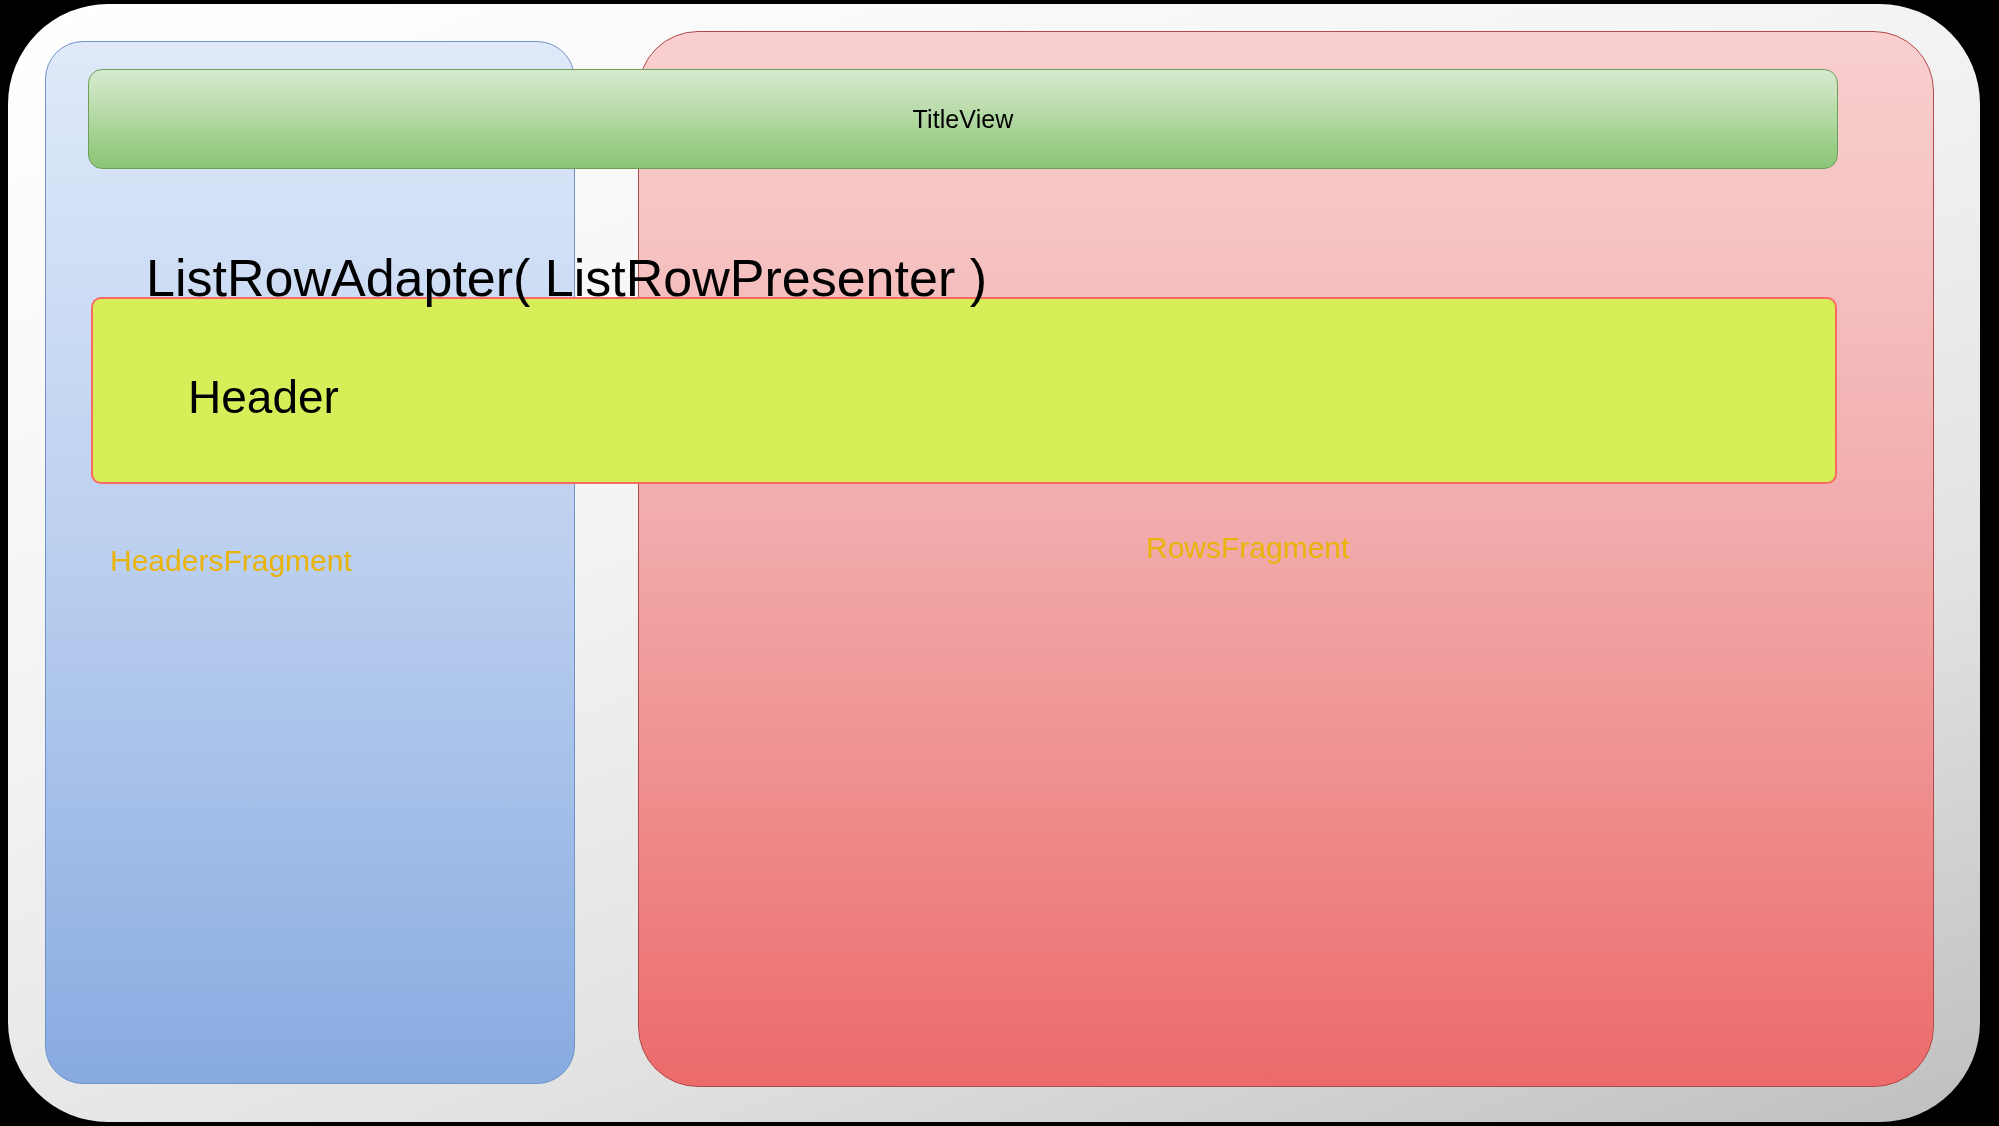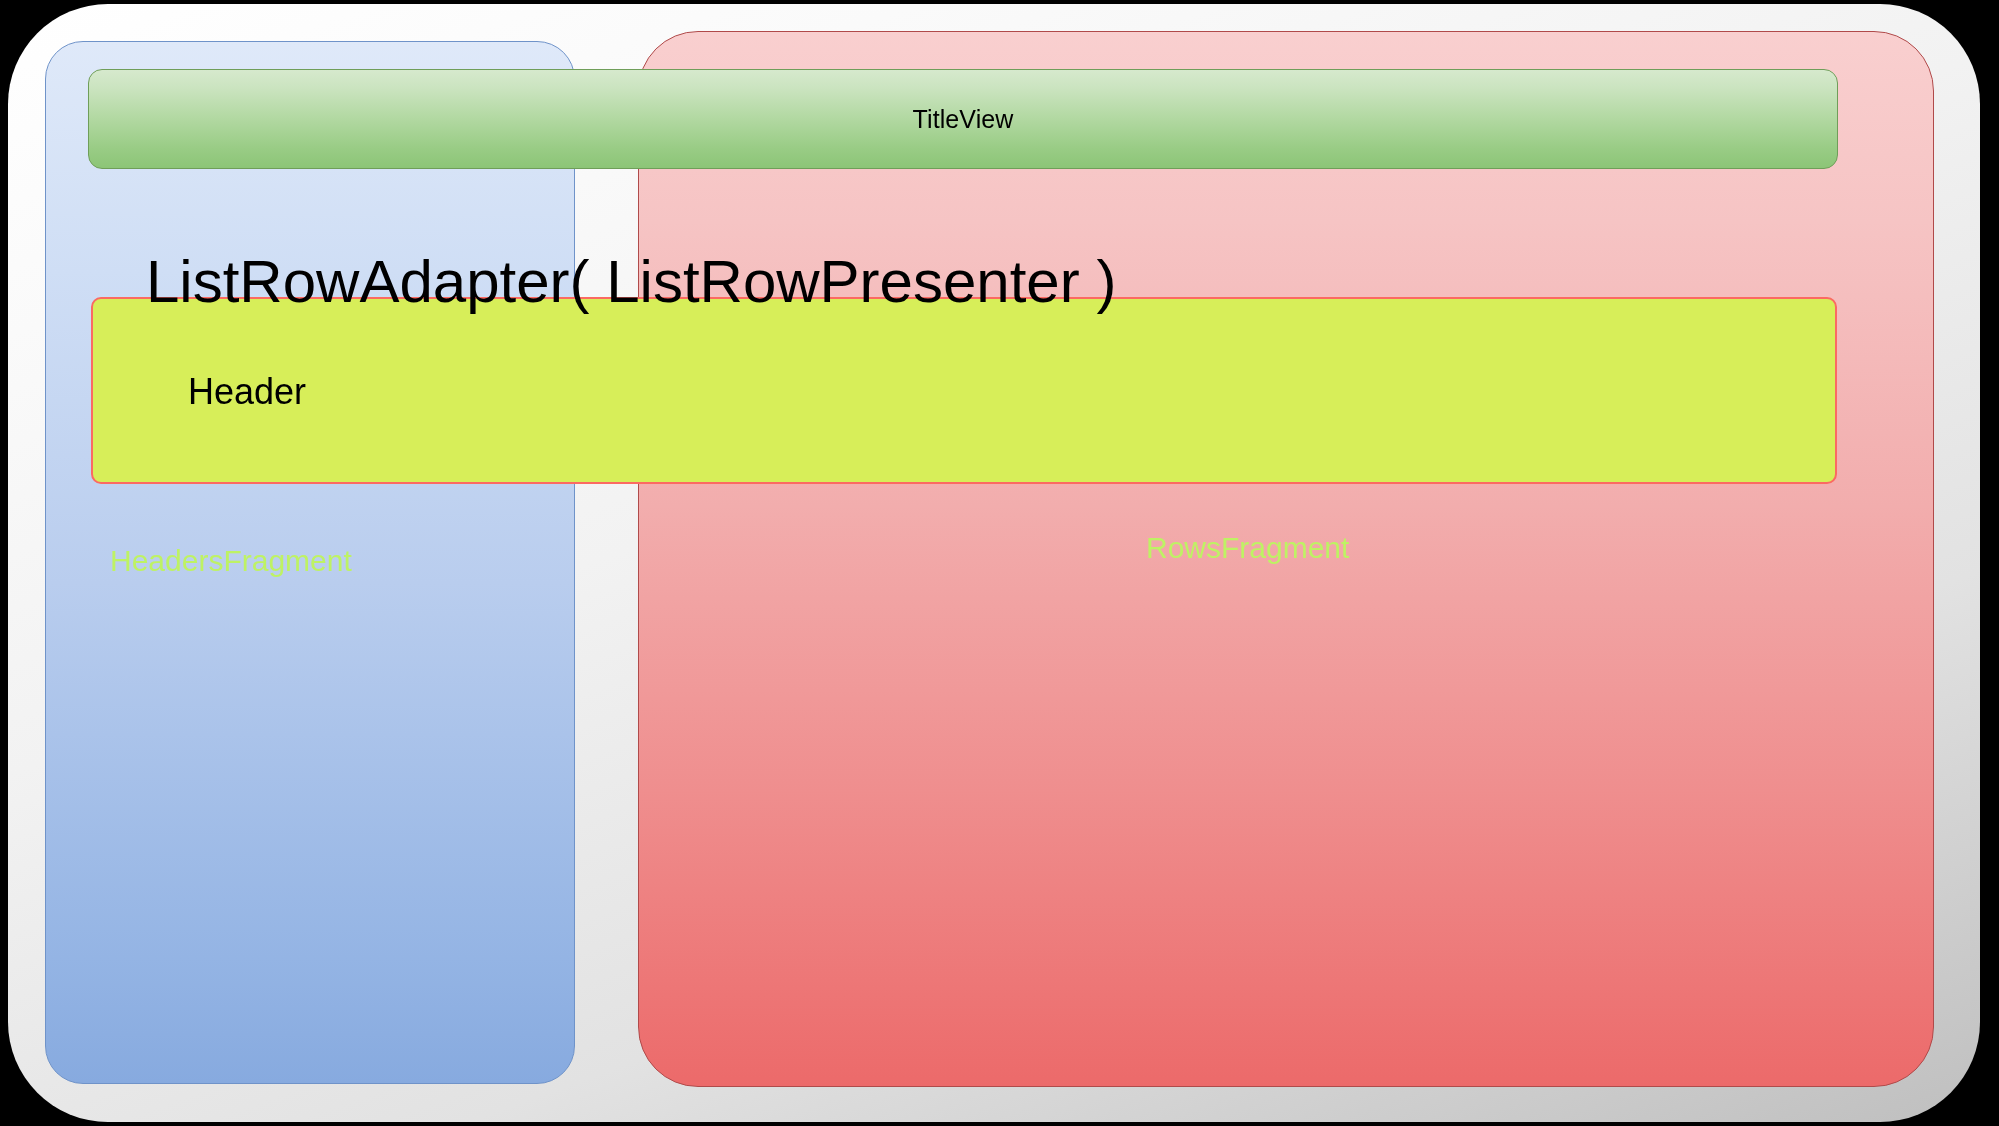--- a/index.html
+++ b/index.html
@@ -96,37 +96,37 @@
   
   .cap {
     position: absolute;
     color: #000000;
     white-space: nowrap;
     line-height: 1;
   }
   .cap-listrowadapter-presenter {
     left: 146px;
     top: 252px;
-    font-size: 60px;
+    font-size: 52px;
   }
   .cap-header {
     left: 188px;
     top: 374px;
-    font-size: 36px;
+    font-size: 46px;
   }
   .cap-listrowadapter-card {
     left: 776px;
     top: 372px;
     font-size: 54px;
   }
 
   
   .frag-label {
     position: absolute;
-    color: #bef264;
+    color: #eab308;
     font-size: 30px;
     white-space: nowrap;
     line-height: 1;
   }
   .frag-headers {
     left: 110px;
     top: 546px;
   }
   .frag-rows {
     left: 1146px;

